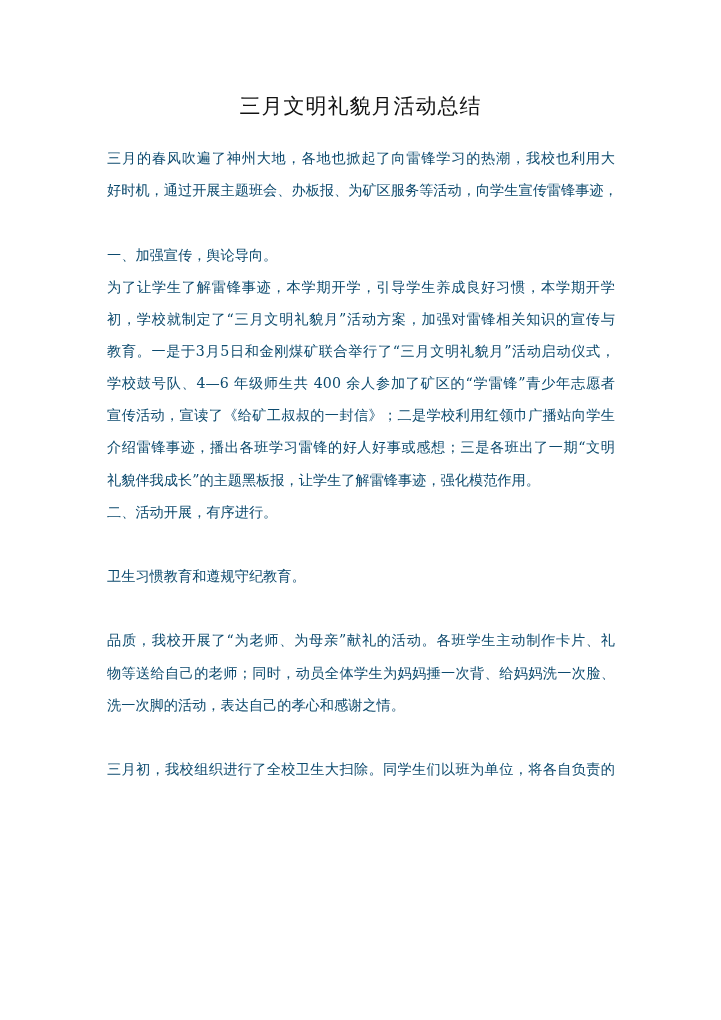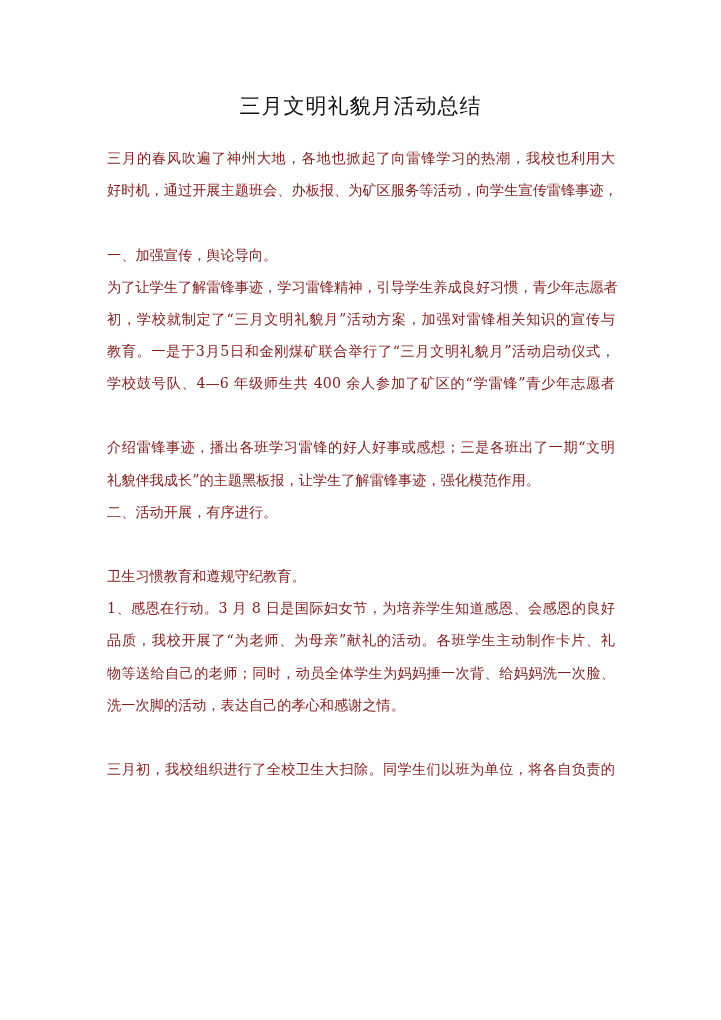--- a/index.html
+++ b/index.html
@@ -33,42 +33,42 @@
       letter-spacing: 1px;
       color: #111;
     }
     .line {
       position: absolute;
       left: 107px;
       width: 508px;
       font-size: 14.2px;
       line-height: 20px;
       white-space: nowrap;
-      color: #7f1d1d;
+      color: #0c4a6e;
     }
     .justify {
       text-align: justify;
       text-align-last: justify;
     }
   </style>
 </head>
 <body>
 
 <div class="page">
   <div class="title">三月文明礼貌月活动总结</div>
 
   <div class="line justify" style="top:148px"> 三月的春风吹遍了神州大地，各地也掀起了向雷锋学习的热潮，我校也利用大</div>
   <div class="line justify" style="top:180px">好时机，通过开展主题班会、办板报、为矿区服务等活动，向学生宣传雷锋事迹，</div>
   <div class="line" style="top:245px">一、加强宣传，舆论导向。</div>
-  <div class="line justify" style="top:277px">为了让学生了解雷锋事迹，学习雷锋精神，引导学生养成良好习惯，青少年志愿者</div>
+  <div class="line justify" style="top:277px">为了让学生了解雷锋事迹，本学期开学，引导学生养成良好习惯，本学期开学</div>
   <div class="line justify" style="top:309px">初，学校就制定了“三月文明礼貌月”活动方案，加强对雷锋相关知识的宣传与</div>
   <div class="line justify" style="top:341px">教育。一是于3月5日和金刚煤矿联合举行了“三月文明礼貌月”活动启动仪式，</div>
   <div class="line justify" style="top:373px">学校鼓号队、4—6 年级师生共 400 余人参加了矿区的“学雷锋”青少年志愿者</div>
+  <div class="line justify" style="top:405px">宣传活动，宣读了《给矿工叔叔的一封信》；二是学校利用红领巾广播站向学生</div>
   <div class="line justify" style="top:437px">介绍雷锋事迹，播出各班学习雷锋的好人好事或感想；三是各班出了一期“文明</div>
   <div class="line" style="top:470px">礼貌伴我成长”的主题黑板报，让学生了解雷锋事迹，强化模范作用。</div>
   <div class="line" style="top:502px">二、活动开展，有序进行。</div>
   <div class="line" style="top:566px">卫生习惯教育和遵规守纪教育。</div>
-  <div class="line justify" style="top:598px">1、感恩在行动。3 月 8 日是国际妇女节，为培养学生知道感恩、会感恩的良好</div>
   <div class="line justify" style="top:663px">物等送给自己的老师；同时，动员全体学生为妈妈捶一次背、给妈妈洗一次脸、</div>
   <div class="line justify" style="top:630px">品质，我校开展了“为老师、为母亲”献礼的活动。各班学生主动制作卡片、礼</div>
   <div class="line" style="top:695px">洗一次脚的活动，表达自己的孝心和感谢之情。</div>
   <div class="line justify" style="top:759px">三月初，我校组织进行了全校卫生大扫除。同学生们以班为单位，将各自负责的</div>
 </div>
 
 </body></html>

